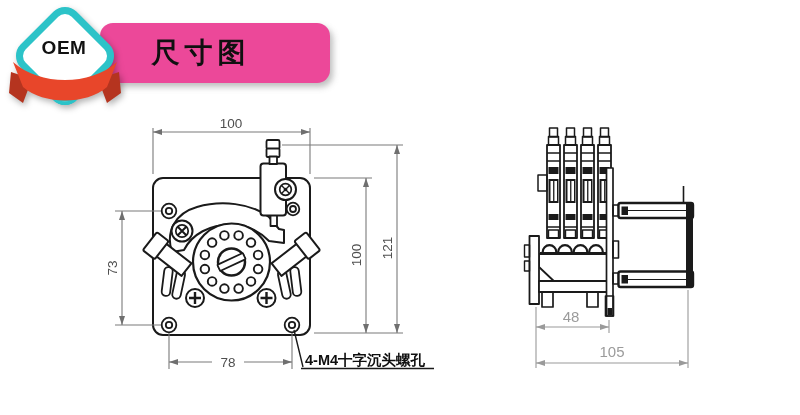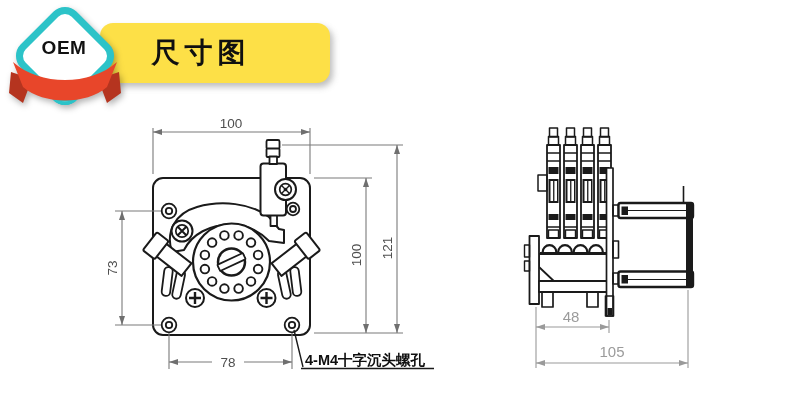--- a/index.html
+++ b/index.html
@@ -1,19 +1,19 @@
 <!DOCTYPE html>
 <html><head>
 <meta charset="utf-8">
 <style>
   html,body{margin:0;padding:0;background:#fff;}
   .stage{position:relative;width:800px;height:415px;background:#ffffff;overflow:hidden;
          font-family:"Liberation Sans","DejaVu Sans",sans-serif;}
   .drawing-svg{position:absolute;left:0;top:0;}
-  .banner{position:absolute;left:100px;top:23px;width:230px;height:60px;background:#fde047;
+  .banner{position:absolute;left:100px;top:23px;width:230px;height:60px;background:#ec4899;
           border-radius:13px;box-shadow:3px 4px 6px rgba(110,110,110,.45);
           display:flex;align-items:center;justify-content:center;padding-right:28px;box-sizing:border-box;}
   .banner-text{font-size:28px;font-weight:600;color:#101010;letter-spacing:5px;line-height:1;}
   .badge-svg{position:absolute;left:0;top:0;filter:drop-shadow(2px 3px 3px rgba(0,0,0,.30));}
   .dimtext-front{font-size:13.5px;fill:#4f4f4f;}
   .dimtext-side{font-size:15px;fill:#9b9b9b;}
   .callout-text{font-size:14.5px;font-weight:bold;fill:#0f0f0f;}
   .oem-text{font-size:19px;font-weight:bold;fill:#111;letter-spacing:.5px;}
 </style>
 </head>

